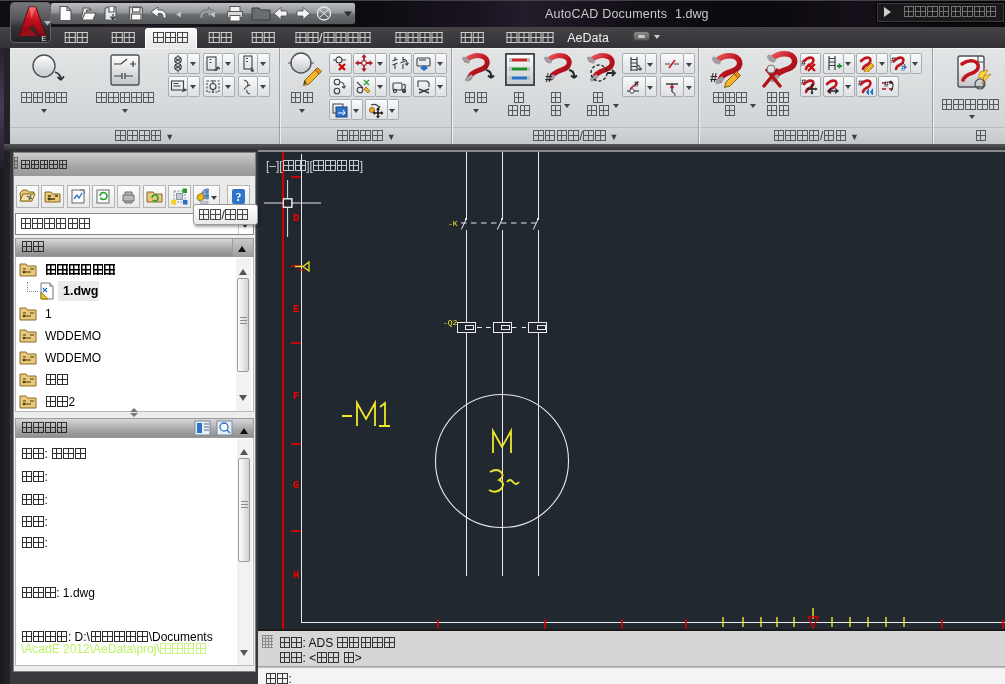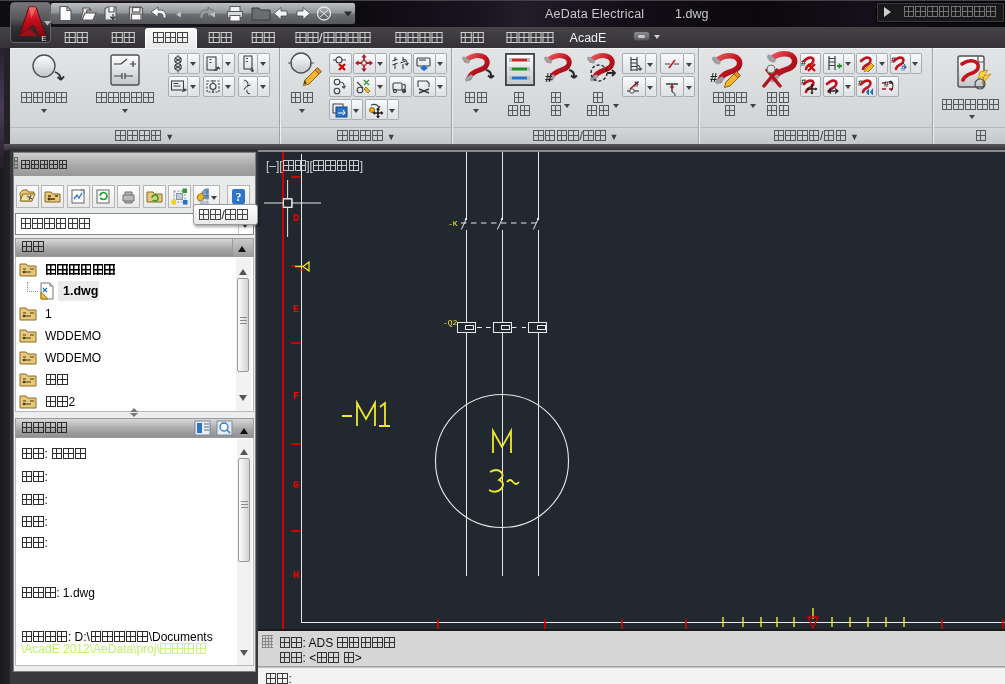--- a/index.html
+++ b/index.html
@@ -68,39 +68,39 @@
   <path d="M224 11.5 l7-6 v3.5 h6 v5 h-6 v3.5 z"></path>
   <path d="M260 11.5 l-7-6 v3.5 h-6 v5 h6 v3.5 z"></path>
  </g>
  <g stroke="#e8e9ea" fill="none" stroke-width="1.3">
   <circle cx="274" cy="11.5" r="6.5"></circle>
   <path d="M270 8 l8 7 M278 8 l-8 7" stroke-width="1"></path>
  </g>
  <path d="M294 9.5 h8 l-4 5 z" fill="#2c2c2c"></path>
 </svg>
 
-<div class="abs" style="left:545px;top:7px;font-size:12.5px;color:#c9c9c9;letter-spacing:.2px">AeData Electrical</div>
+<div class="abs" style="left:545px;top:7px;font-size:12.5px;color:#c9c9c9;letter-spacing:.2px">AutoCAD Documents</div>
 <div class="abs" style="left:675px;top:7px;font-size:12.5px;color:#c9c9c9">1.dwg</div>
 <div class="abs" style="left:876px;top:2px;width:129px;height:21px;background:#19181b;border:1px solid #000;box-shadow:inset 0 0 0 1px #3c3b3f"></div>
 <div class="abs" style="left:884px;top:7px;width:0;height:0;border:5px solid transparent;border-left:7px solid #cfcfcf"></div>
 <div class="abs lt" style="left:903px;top:5px;font-size:12px;font-style:italic;color:#767676"><i class="hz"></i><i class="hz"></i><i class="hz"></i><i class="hz"></i><i class="hz"></i><i class="hz"></i><i class="hz"></i><i class="hz"></i></div>
 
 <div class="abs" style="left:0;top:27px;width:1005px;height:21px;background:linear-gradient(#454346,#343236)"></div>
 <div class="abs" style="left:145px;top:28px;width:52px;height:20px;border-radius:3px 3px 0 0;
  background:linear-gradient(#fbfbfb,#e7e8e8);border:1px solid #fff;border-bottom:none"></div>
 <div class="abs" style="left:152px;top:31px;font-size:12.5px;color:#1e1e1e"><i class="hz"></i><i class="hz"></i><i class="hz"></i></div>
 <div class="abs" style="left:76px;top:31px;transform:translateX(-50%);font-size:12.5px;color:#f0f0f0;white-space:nowrap"><i class="hz"></i><i class="hz"></i></div>
 <div class="abs" style="left:123px;top:31px;transform:translateX(-50%);font-size:12.5px;color:#f0f0f0;white-space:nowrap"><i class="hz"></i><i class="hz"></i></div>
 <div class="abs" style="left:220px;top:31px;transform:translateX(-50%);font-size:12.5px;color:#f0f0f0;white-space:nowrap"><i class="hz"></i><i class="hz"></i></div>
 <div class="abs" style="left:263px;top:31px;transform:translateX(-50%);font-size:12.5px;color:#f0f0f0;white-space:nowrap"><i class="hz"></i><i class="hz"></i></div>
 <div class="abs" style="left:333px;top:31px;transform:translateX(-50%);font-size:12.5px;color:#f0f0f0;white-space:nowrap"><i class="hz"></i><i class="hz"></i>/<i class="hz"></i><i class="hz"></i><i class="hz"></i><i class="hz"></i></div>
 <div class="abs" style="left:419px;top:31px;transform:translateX(-50%);font-size:12.5px;color:#f0f0f0;white-space:nowrap"><i class="hz"></i><i class="hz"></i><i class="hz"></i><i class="hz"></i></div>
 <div class="abs" style="left:472px;top:31px;transform:translateX(-50%);font-size:12.5px;color:#f0f0f0;white-space:nowrap"><i class="hz"></i><i class="hz"></i></div>
 <div class="abs" style="left:530px;top:31px;transform:translateX(-50%);font-size:12.5px;color:#f0f0f0;white-space:nowrap"><i class="hz"></i><i class="hz"></i><i class="hz"></i><i class="hz"></i></div>
-<div class="abs" style="left:588px;top:31px;transform:translateX(-50%);font-size:12.5px;color:#f0f0f0;white-space:nowrap">AcadE</div>
+<div class="abs" style="left:588px;top:31px;transform:translateX(-50%);font-size:12.5px;color:#f0f0f0;white-space:nowrap">AeData</div>
 
 <div class="abs" style="left:633px;top:31px;width:17px;height:10px;border-radius:3px;background:linear-gradient(#8a8a8c,#5e5e60);border:1px solid #454545"></div>
 <div class="abs" style="left:638px;top:35px;width:7px;height:3px;border-radius:1.5px;background:#c9c9c9"></div>
 <div class="abs" style="left:654px;top:35px;width:0;height:0;border:3.5px solid transparent;border-top:4.5px solid #cfcfcf"></div>
 
 <div class="abs" style="left:10px;top:2px;width:41px;height:41px;border-radius:4px;border:1px solid #66656a;
  background:linear-gradient(#77767b,#57565b 40%,#323136 62%,#212025)"></div>
 <svg class="abs" style="left:10px;top:2px" width="41" height="41" viewBox="0 0 41 41">
  <defs>
   <linearGradient id="ared" x1="0" y1="0" x2="0" y2="1">

